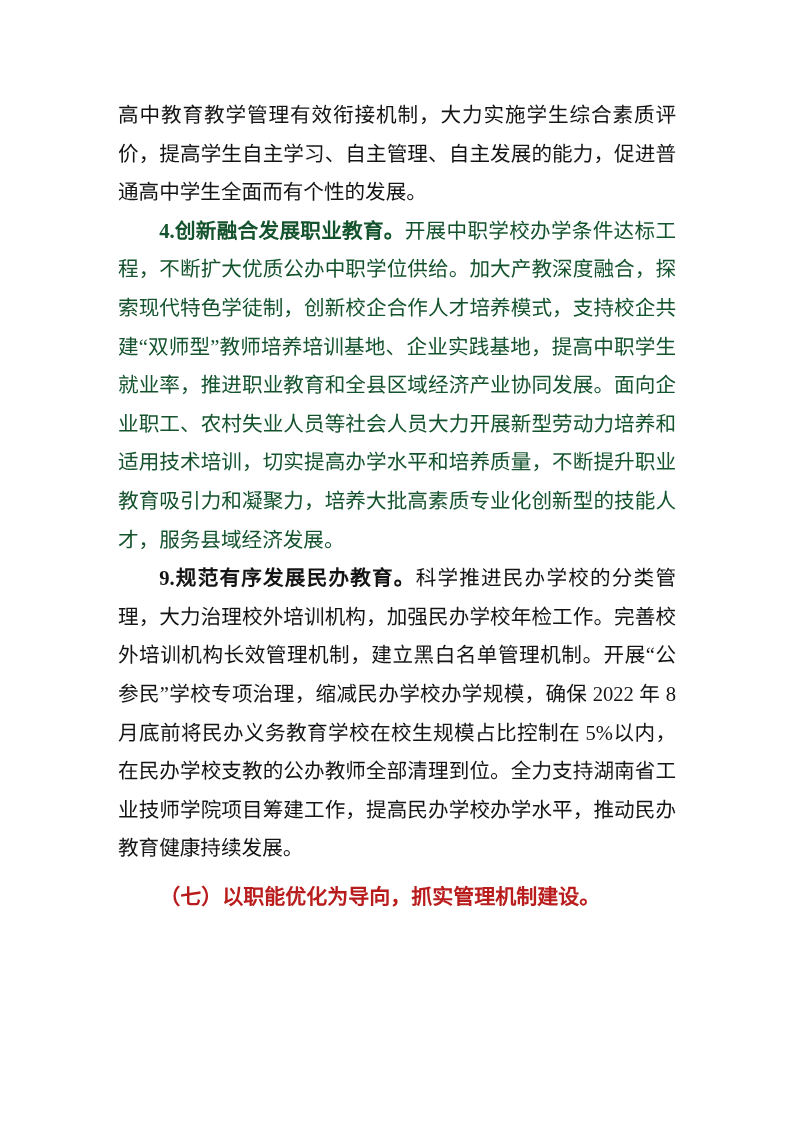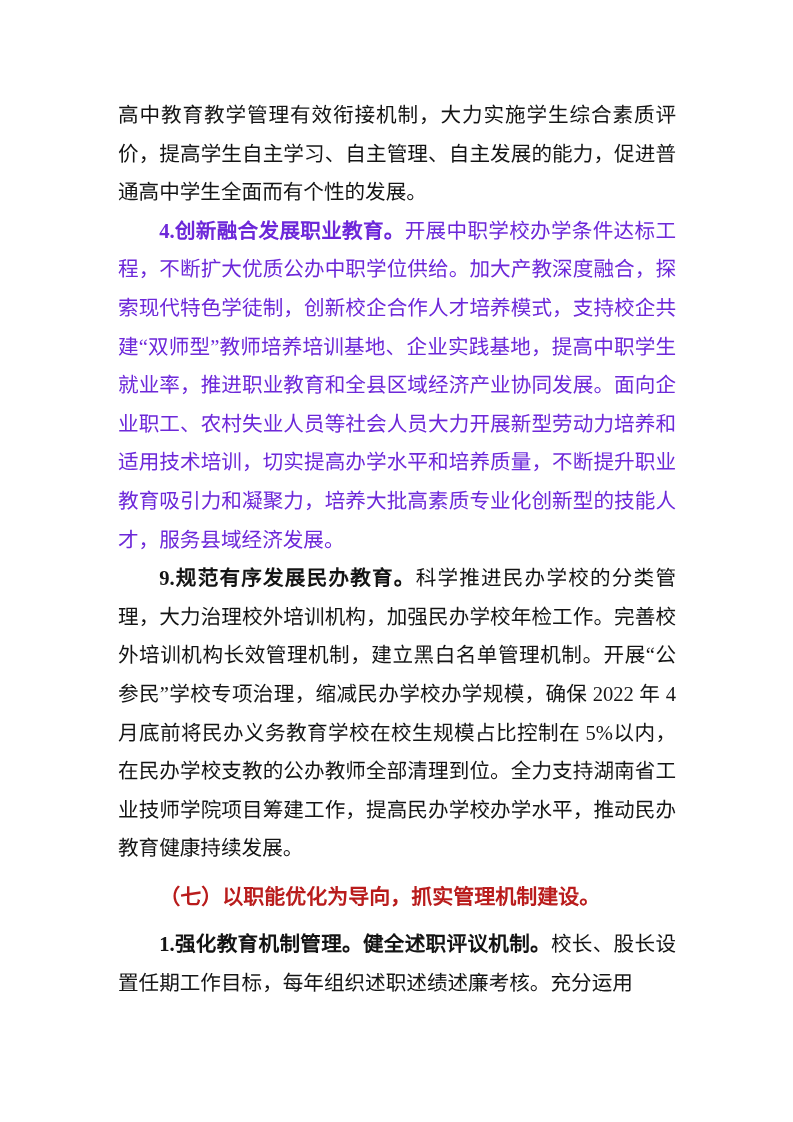--- a/index.html
+++ b/index.html
@@ -40,18 +40,17 @@
   }
   .run { font-weight: 400; }
   .run.bold { font-weight: 700; }
 </style>
 </head>
 <body>
 
 <main class="page" style="background: rgb(255, 255, 255);">
   <div class="content">
       <p class="para" style="color: rgb(20, 20, 20);"><span class="run">高中教育教学管理有效衔接机制，大力实施学生综合素质评价，提高学生自主学习、自主管理、自主发展的能力，促进普通高中学生全面而有个性的发展。</span></p>
-      <p class="para indent" style="color: #6d28d9;"><span class="run bold">4.创新融合发展职业教育。</span><span class="run">开展中职学校办学条件达标工程，不断扩大优质公办中职学位供给。加大产教深度融合，探索现代特色学徒制，创新校企合作人才培养模式，支持校企共建“双师型”教师培养培训基地、企业实践基地，提高中职学生就业率，推进职业教育和全县区域经济产业协同发展。面向企业职工、农村失业人员等社会人员大力开展新型劳动力培养和适用技术培训，切实提高办学水平和培养质量，不断提升职业教育吸引力和凝聚力，培养大批高素质专业化创新型的技能人才，服务县域经济发展。</span></p>
-      <p class="para indent" style="color: rgb(20, 20, 20);"><span class="run bold">9.规范有序发展民办教育。</span><span class="run">科学推进民办学校的分类管理，大力治理校外培训机构，加强民办学校年检工作。完善校外培训机构长效管理机制，建立黑白名单管理机制。开展“公参民”学校专项治理，缩减民办学校办学规模，确保 2022 年 4 月底前将民办义务教育学校在校生规模占比控制在 5%以内，在民办学校支教的公办教师全部清理到位。全力支持湖南省工业技师学院项目筹建工作，提高民办学校办学水平，推动民办教育健康持续发展。</span></p>
+      <p class="para indent" style="color: #14532d;"><span class="run bold">4.创新融合发展职业教育。</span><span class="run">开展中职学校办学条件达标工程，不断扩大优质公办中职学位供给。加大产教深度融合，探索现代特色学徒制，创新校企合作人才培养模式，支持校企共建“双师型”教师培养培训基地、企业实践基地，提高中职学生就业率，推进职业教育和全县区域经济产业协同发展。面向企业职工、农村失业人员等社会人员大力开展新型劳动力培养和适用技术培训，切实提高办学水平和培养质量，不断提升职业教育吸引力和凝聚力，培养大批高素质专业化创新型的技能人才，服务县域经济发展。</span></p>
+      <p class="para indent" style="color: rgb(20, 20, 20);"><span class="run bold">9.规范有序发展民办教育。</span><span class="run">科学推进民办学校的分类管理，大力治理校外培训机构，加强民办学校年检工作。完善校外培训机构长效管理机制，建立黑白名单管理机制。开展“公参民”学校专项治理，缩减民办学校办学规模，确保 2022 年 8 月底前将民办义务教育学校在校生规模占比控制在 5%以内，在民办学校支教的公办教师全部清理到位。全力支持湖南省工业技师学院项目筹建工作，提高民办学校办学水平，推动民办教育健康持续发展。</span></p>
       <p class="para indent heading" style="color: #b91c1c;"><span class="run bold">（七）以职能优化为导向，抓实管理机制建设。</span></p>
-      <p class="para indent" style="color: rgb(20, 20, 20);"><span class="run bold">1.强化教育机制管理。健全述职评议机制。</span><span class="run">校长、股长设置任期工作目标，每年组织述职述绩述廉考核。充分运用</span></p>
     </div>
 </main>
 
 </body></html>

